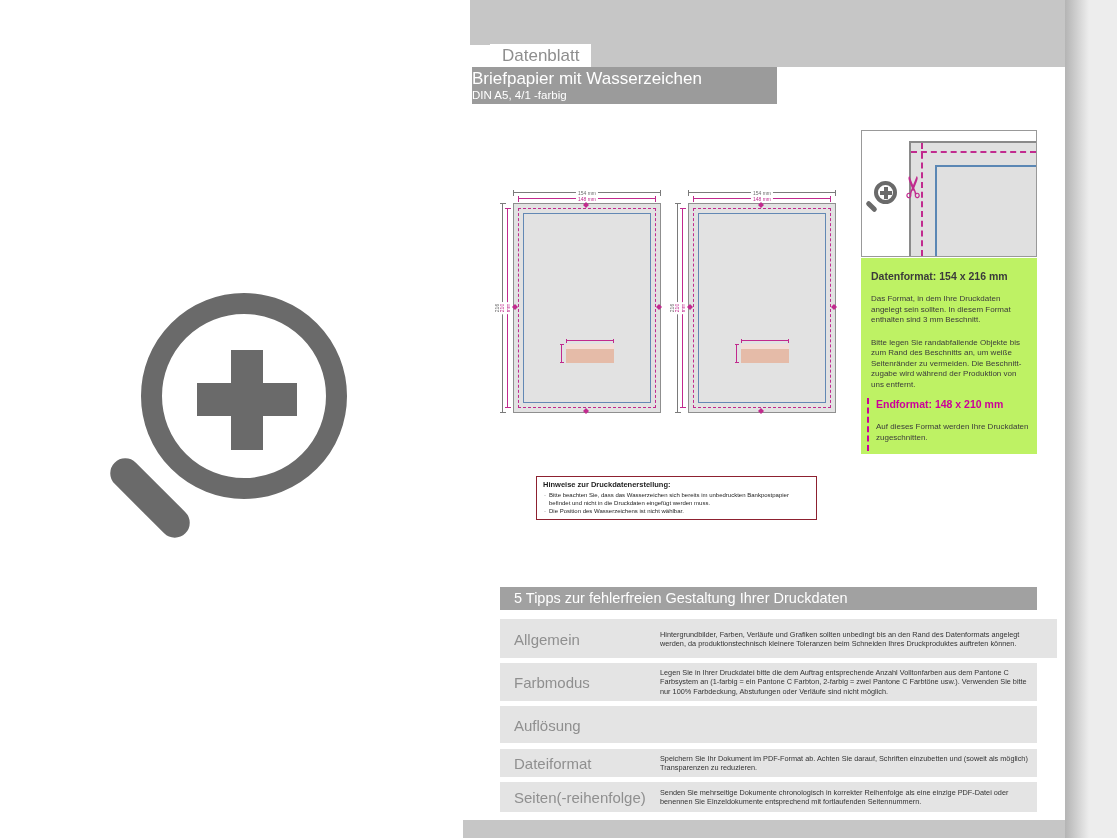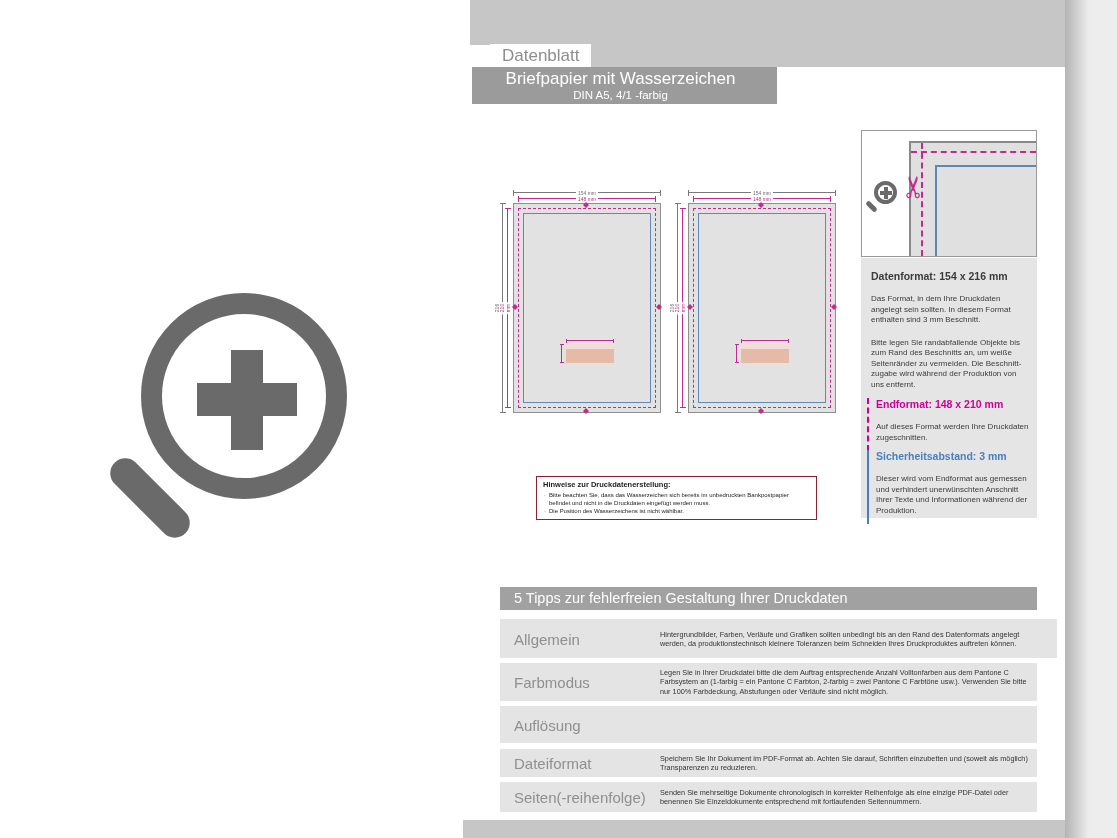--- a/index.html
+++ b/index.html
@@ -11,21 +11,21 @@
   .right-bg{left:1066px;top:0;width:51px;height:838px;background:#ededed;}
   .page-shadow{left:1065px;top:0;width:24px;height:838px;
                background:linear-gradient(to right,#b4b4b4,rgba(237,237,237,0));}
 
   
   .top-band{left:470px;top:0;width:595px;height:45px;background:#c6c6c6;}
   .top-band2{left:591px;top:45px;width:474px;height:22px;background:#c6c6c6;}
   .datenblatt-box{left:490px;top:44px;width:101px;height:23px;background:#ffffff;
                   font-size:17px;color:#8e8e8e;line-height:23px;padding-left:12px;box-sizing:border-box;}
   .title-bar{left:472px;top:67px;width:305px;height:37px;background:#9b9b9b;color:#ffffff;
-             text-align:center;box-sizing:border-box;padding:2px 8px 0 0;}
+             text-align:left;box-sizing:border-box;padding:2px 8px 0 0;}
   .title-main{font-size:17px;line-height:20px;}
   .title-sub{font-size:11.5px;line-height:13px;}
 
   
   .mag{background:#6a6a6a;}
   .big-ring{left:141px;top:293px;width:164px;height:164px;border:21px solid #6a6a6a;border-radius:50%;}
   .big-plus-h{left:197px;top:383px;width:100px;height:33px;}
   .big-plus-v{left:231px;top:350px;width:32px;height:100px;}
   .big-handle{left:100px;top:483px;width:100px;height:30px;border-radius:15px;transform:rotate(45deg);}
 
@@ -76,21 +76,21 @@
   .zb-dash-h{position:absolute;top:8px;left:0;right:0;border-top:2px dashed #c12a8e;}
   .zb-safe{position:absolute;left:24px;top:22px;right:0;bottom:0;border-left:2px solid #5b87b4;
            border-top:2px solid #5b87b4;}
   .scissors{left:901px;top:172px;font-size:30px;color:#c12a8e;transform:rotate(-90deg);line-height:30px;}
   .sm-ring{left:874px;top:181px;width:15px;height:15px;border:4px solid #6a6a6a;border-radius:50%;}
   .sm-plus-h{left:880px;top:191px;width:12px;height:4px;}
   .sm-plus-v{left:884px;top:187px;width:4px;height:12px;}
   .sm-handle{left:865px;top:204px;width:13px;height:5px;border-radius:3px;transform:rotate(45deg);}
 
   
-  .info-panel{left:861px;top:258px;width:176px;height:260px;background:#e5e5e5;box-sizing:border-box;}
+  .info-panel{left:861px;top:258px;width:176px;height:196px;background:#bef264;box-sizing:border-box;}
   .info-panel h4{margin:0 0 2px 0;font-size:10.5px;}
   .info-panel p{margin:12px 0 8px 0;font-size:8px;line-height:1.32;}
   .blk-datenformat{position:absolute;left:10px;top:12px;right:8px;}
   .blk-endformat{position:absolute;left:6px;top:140px;right:8px;border-left:2px dashed #cc0099;padding-left:7px;}
   .blk-endformat h4{color:#cc0099;}
   .blk-sicherheit{position:absolute;left:6px;top:192px;right:8px;border-left:2px solid #4a7fbf;padding-left:7px;}
   .blk-sicherheit h4{color:#4a7fbf;}
 
   
   .hinweise{left:536px;top:476px;width:281px;height:44px;background:#fff;border:1px solid #8d2130;
@@ -229,24 +229,20 @@
   <div class="abs info-panel">
     <div class="blk-datenformat">
       <h4>Datenformat: 154 x 216 mm</h4>
       <p>Das Format, in dem Ihre Druckdaten angelegt sein sollten. In diesem Format enthalten sind 3 mm Beschnitt.</p>
       <p>Bitte legen Sie randabfallende Objekte bis zum Rand des Beschnitts an, um weiße Seitenränder zu vermeiden. Die Beschnitt­zugabe wird während der Produktion von uns entfernt.</p>
     </div>
     <div class="blk-endformat">
       <h4>Endformat: 148 x 210 mm</h4>
       <p>Auf dieses Format werden Ihre Druckdaten zugeschnitten.</p>
     </div>
-    <div class="blk-sicherheit">
-      <h4>Sicherheitsabstand: 3 mm</h4>
-      <p>Dieser wird vom Endformat aus gemessen und verhindert unerwünschten Anschnitt Ihrer Texte und Informationen während der Produktion.</p>
-    </div>
   </div>
 
   <div class="abs hinweise">
     <div class="hw-title">Hinweise zur Druckdatenerstellung:</div>
     <div class="hw-item">Bitte beachten Sie, dass das Wasserzeichen sich bereits im unbedruckten Bankpostpapier befindet und nicht in die Druckdaten eingefügt werden muss.</div>
     <div class="hw-item">Die Position des Wasserzeichens ist nicht wählbar.</div>
   </div>
 
   <div class="abs tips-header">5 Tipps zur fehlerfreien Gestaltung Ihrer Druckdaten</div>
 

